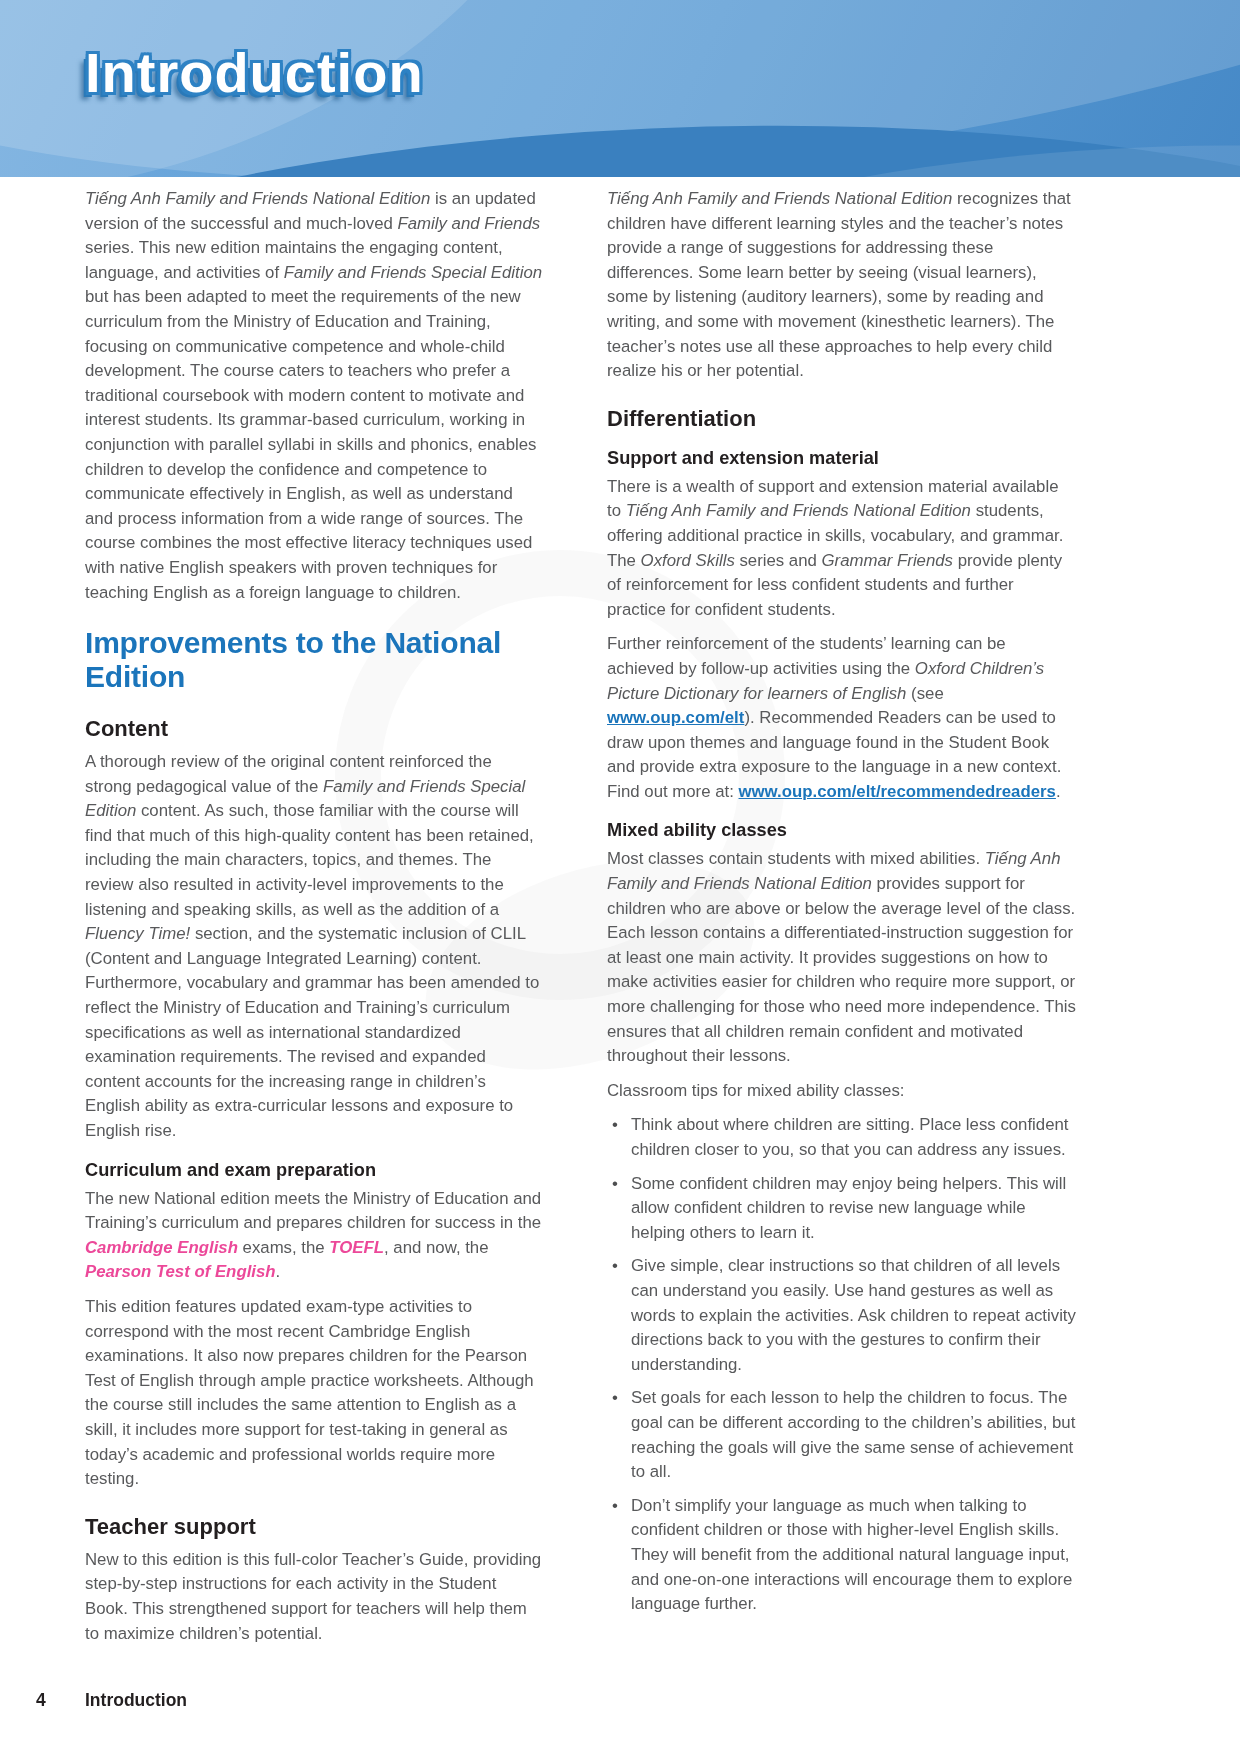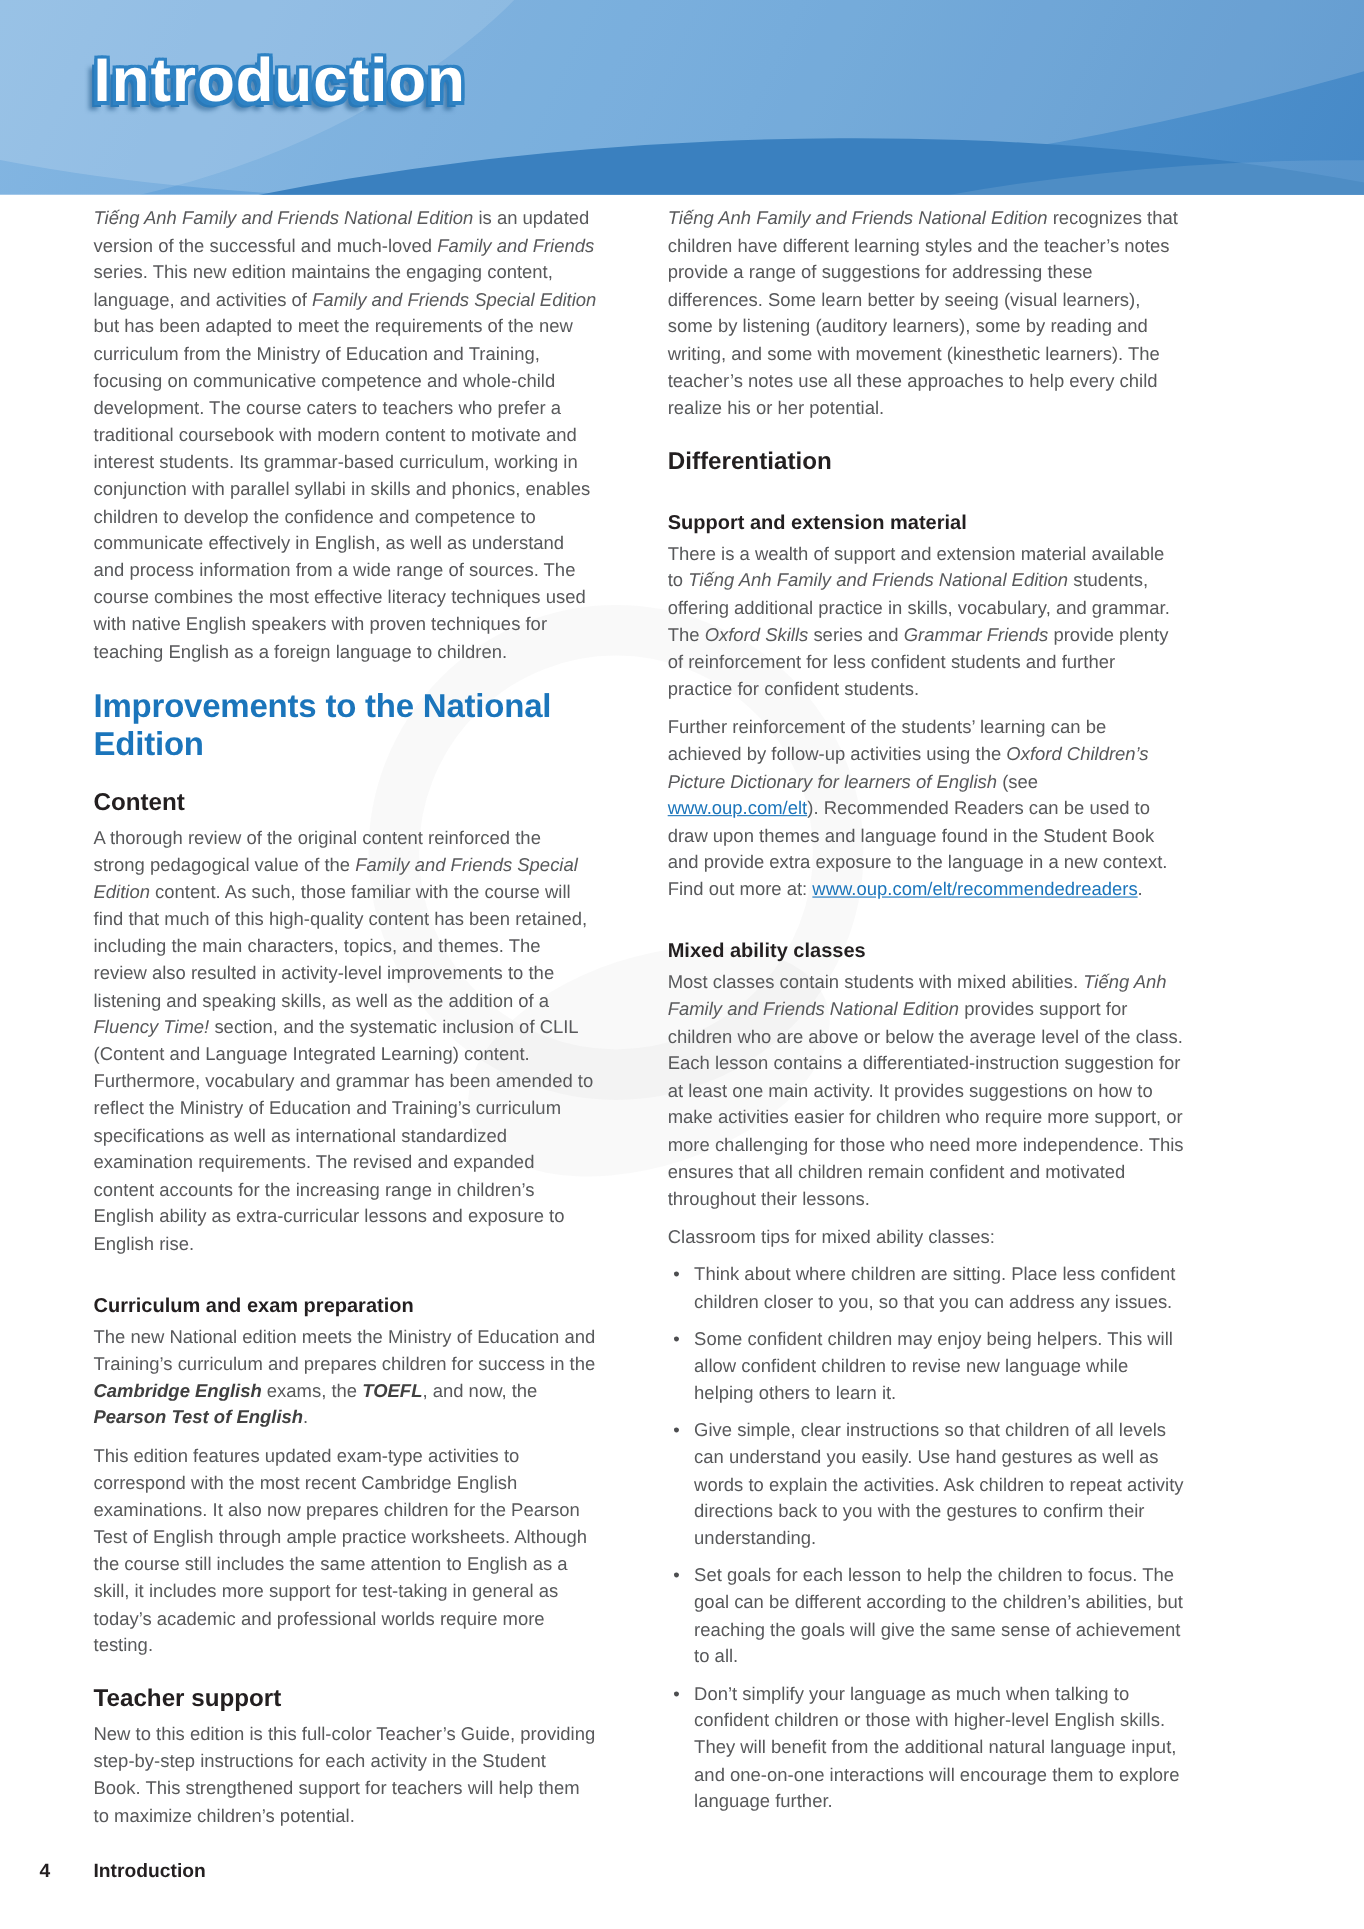--- a/index.html
+++ b/index.html
@@ -54,30 +54,30 @@
   }
   
   .page-content{
     position:absolute;top:187px;left:85px;width:1028px;
     display:grid;grid-template-columns:458px 470px;column-gap:64px;
   }
   .col{min-width:0;}
   p.p{margin:0 0 10px;font-size:16.8px;line-height:24.6px;color:var(--body-text);}
   h2.h2{margin:21px 0 12px;font-size:30px;line-height:34px;color:var(--accent);letter-spacing:-0.2px;}
   h3.h3{margin:22px 0 8px;font-size:22px;line-height:26px;color:var(--heading-text);}
-  h4.h4{margin:32px 0 5px;font-size:18.2px;line-height:23px;color:var(--heading-text);}
+  h4.h4{margin:15px 0 5px;font-size:18.2px;line-height:23px;color:var(--heading-text);}
   ul.bullets{margin:2px 0 24px;padding:0;list-style:none;}
   ul.bullets li{
     position:relative;padding-left:24px;margin:0 0 9px;
     font-size:16.8px;line-height:24.6px;color:var(--body-text);
   }
   ul.bullets li::before{content:"\2022";position:absolute;left:5px;top:0;color:#4d4e50;}
   .i{font-style:italic;}
-  .bi{font-style:italic;font-weight:bold;color:#404040;}
-  a.link{color:var(--accent);font-weight:normal;text-decoration:underline;cursor:pointer;}
+  .bi{font-style:italic;font-weight:bold;color:#ec4899;}
+  a.link{color:var(--accent);font-weight:bold;text-decoration:underline;cursor:pointer;}
   
   .footer-num{position:absolute;left:36px;top:1690px;font-size:17.5px;font-weight:bold;color:var(--heading-text);}
   .footer-label{position:absolute;left:85px;top:1690px;font-size:17.5px;font-weight:bold;color:var(--heading-text);}
 </style>
 </head>
 <body>
 
 <div class="banner">
   <div class="swoosh-light"></div>
   <div class="swoosh-corner"></div>

